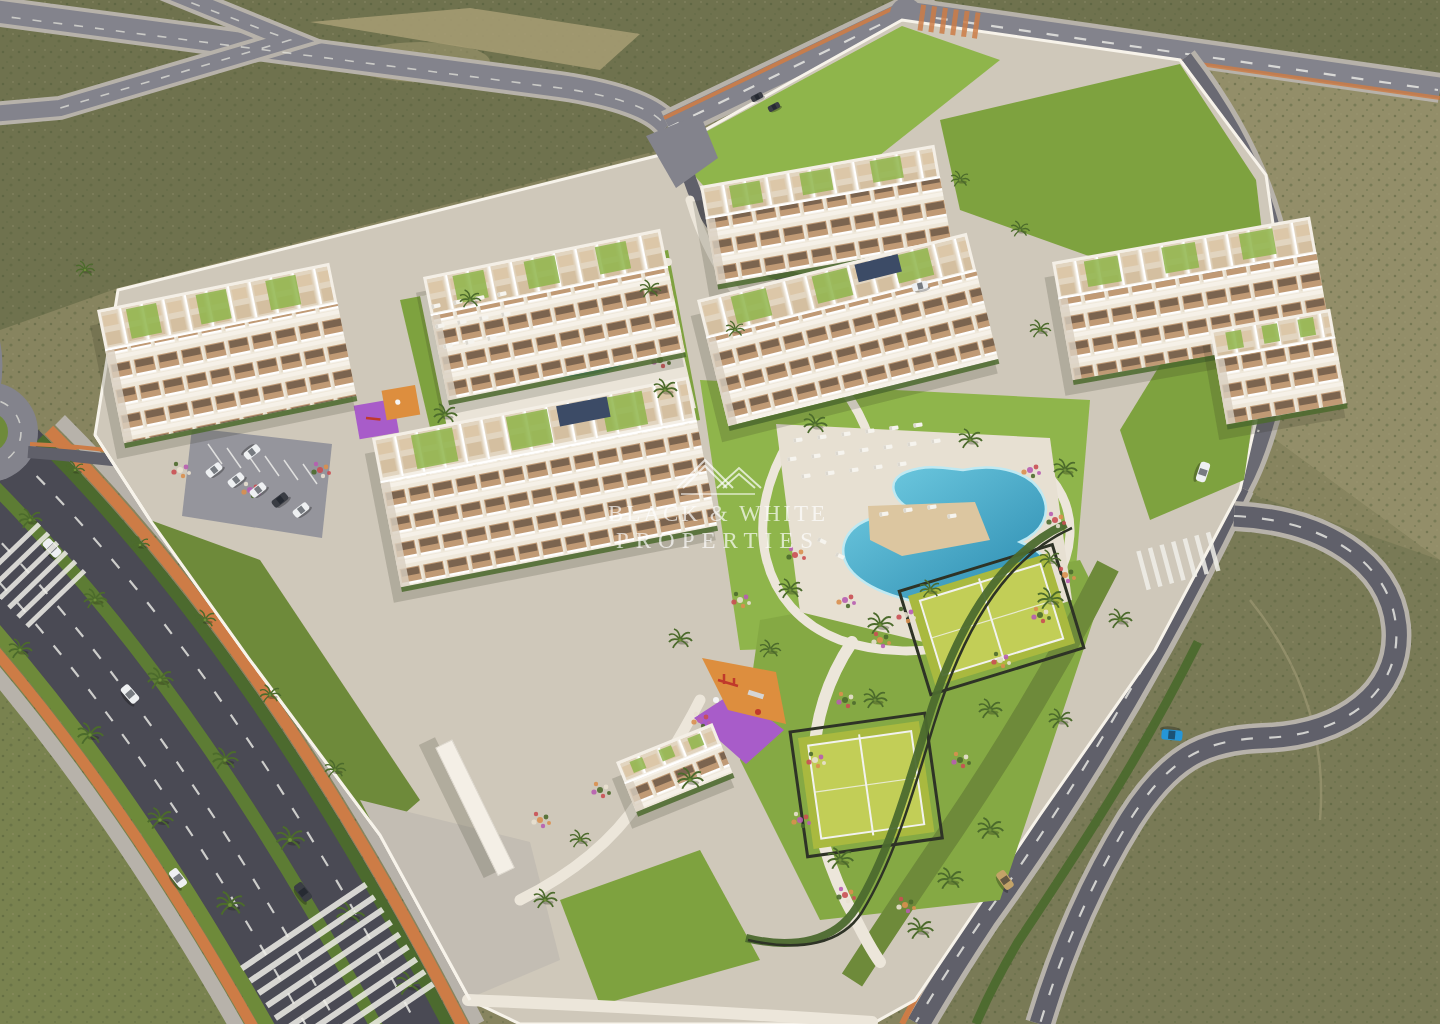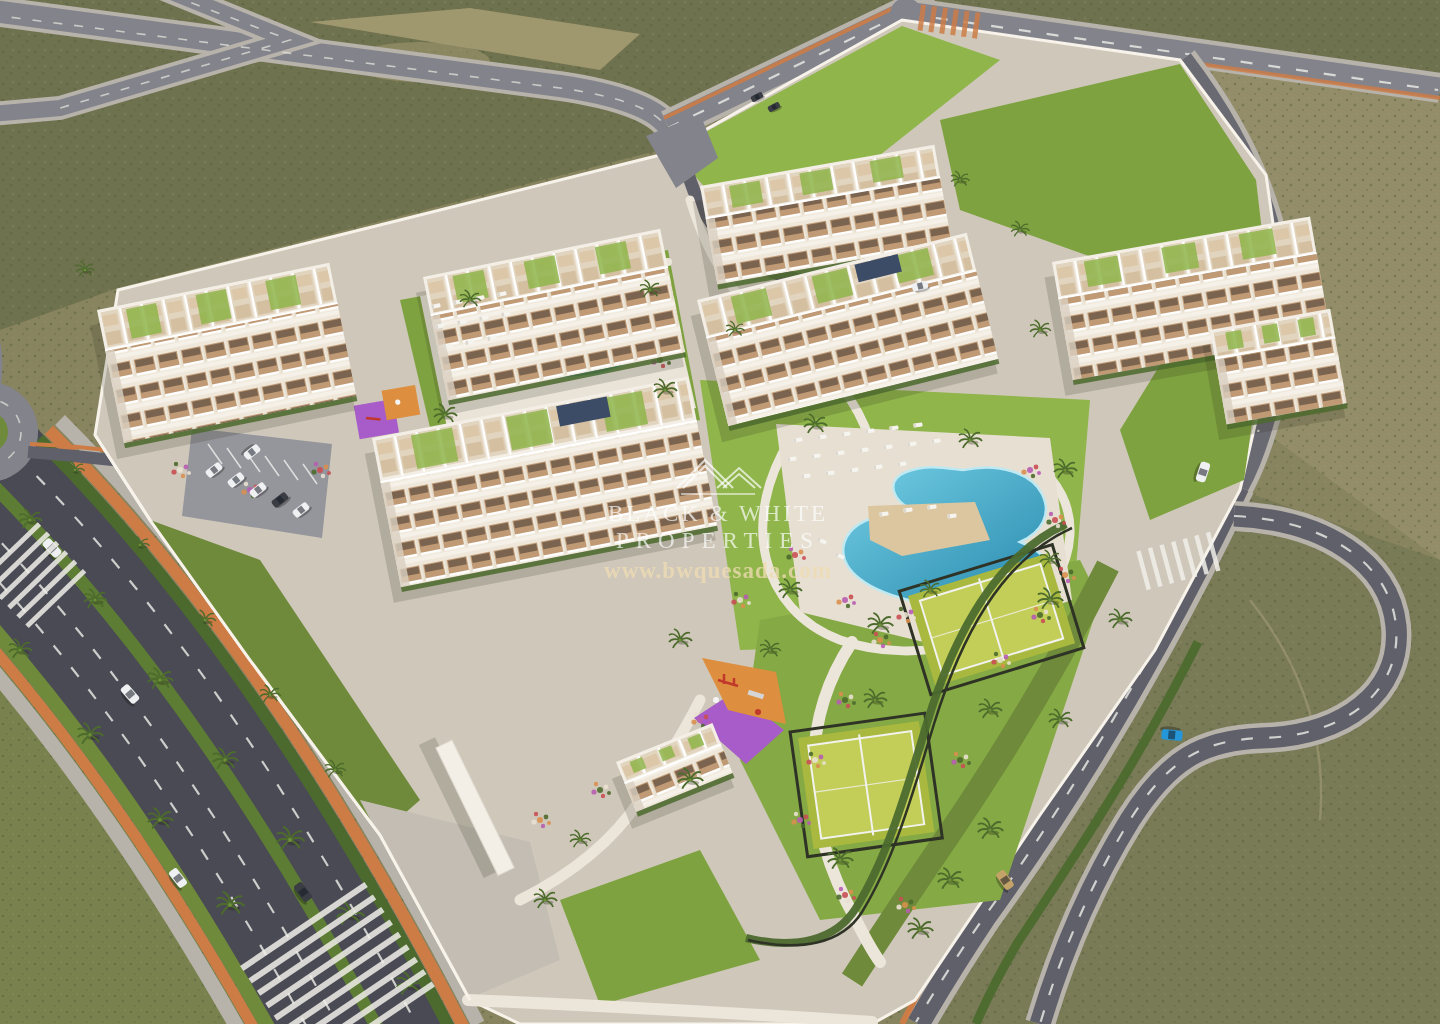--- a/index.html
+++ b/index.html
@@ -673,15 +673,14 @@
     <g stroke="rgba(255,255,255,.7)" stroke-width="2" fill="none">
       <path d="M6,40 L34,12 L62,40"></path>
       <path d="M12,40 L34,18 L56,40"></path>
       <path d="M46,40 L68,20 L90,40"></path>
       <path d="M52,40 L68,26 L84,40"></path>
       <path d="M10,46 L84,46" stroke-width="1.5"></path>
     </g>
   </svg>
   <div class="wmline">BLACK &amp; WHITE</div>
   <div class="wmline" style="letter-spacing:7px">PROPERTIES</div>
-  <div class="wmline wm3">www.bwquesada.com</div>
 </div>
 </div>
 
 </body></html>

